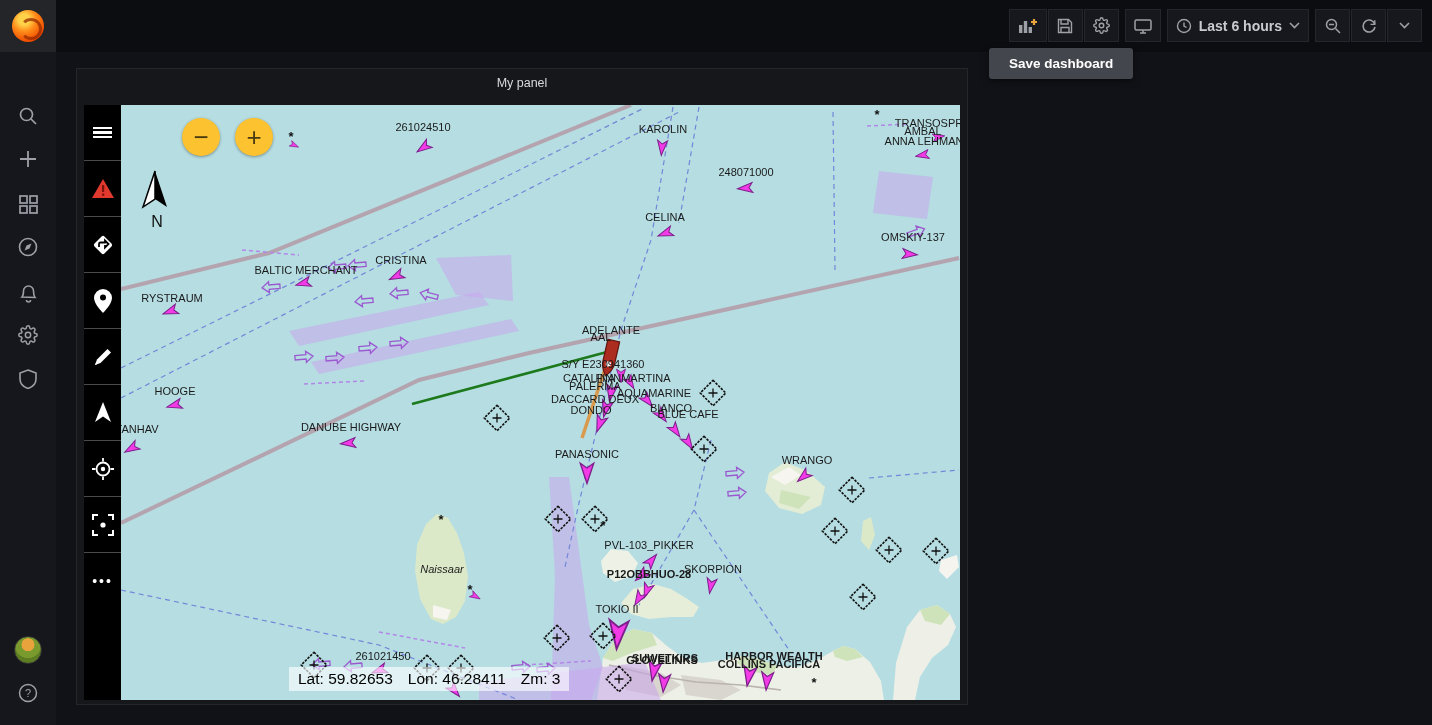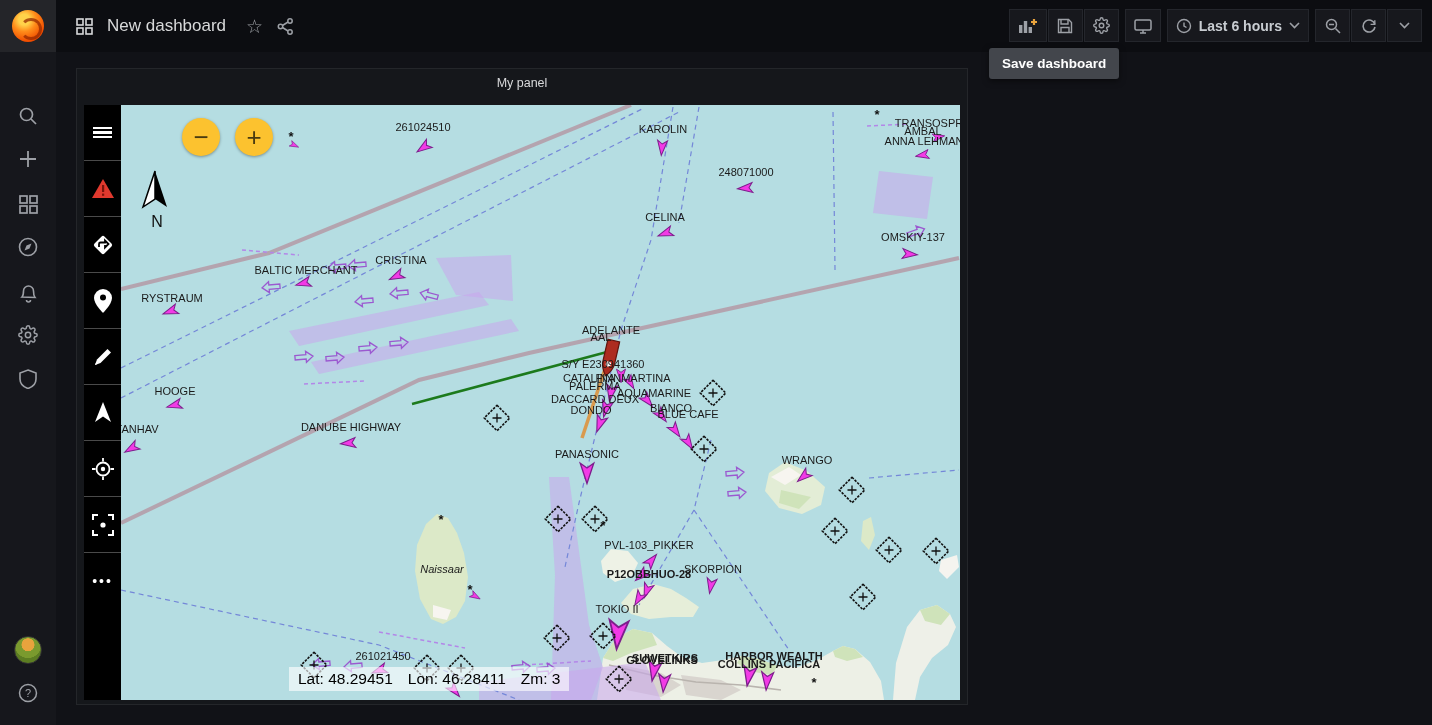--- a/index.html
+++ b/index.html
@@ -11,21 +11,21 @@
   #nav-left { position:absolute; left:76px; top:0; height:52px; display:flex; align-items:center; gap:14px; }
   #page-title { color:#d8d9da; font-size:17px; font-weight:500; }
   .nav-ico { color:#9da0a6; display:flex; align-items:center; }
   #nav-right { position:absolute; right:10px; top:9px; display:flex; align-items:center; gap:6px; }
   .btn-group { display:flex; gap:1px; }
   .nav-btn { height:33px; min-width:35px; padding:0 8px; background:#17181d; border:1px solid #24262c;
              display:flex; align-items:center; justify-content:center; gap:7px; color:#9da0a6; cursor:pointer; }
   .nav-btn svg { display:block; }
   #time-btn { font-size:14px; font-weight:600; color:#c8ccd1; }
   #tooltip { position:absolute; left:989px; top:48px; background:#43464c; color:#fff; font-size:13.5px;
-             font-weight:700; padding:8px 13px; border-radius:3px; z-index:50; box-shadow:0 2px 6px rgba(0,0,0,.5); }
+             font-weight:700; padding:8px 20px; border-radius:3px; z-index:50; box-shadow:0 2px 6px rgba(0,0,0,.5); }
 
   
   #sidebar { position:absolute; left:0; top:0; width:56px; height:725px; background:#16171c; }
   #logo-cell { width:56px; height:52px; background:#242529; display:flex; align-items:center; justify-content:center; }
   #glogo { width:32px; height:32px; border-radius:50%;
            background:radial-gradient(circle at 38% 30%, #ffd24a 0 18%, #ff8c1a 40%, #f04e00 72%, #d63000 100%); position:relative; }
   #glogo:after { content:""; position:absolute; left:8px; top:8px; width:16px; height:16px; border-radius:50%;
                  border:3px solid rgba(150,40,0,.75); border-left-color:transparent; }
   .side-ico { position:absolute; left:0; width:56px; height:34px; display:flex; align-items:center;
               justify-content:center; color:#9da0a6; cursor:pointer; }
@@ -52,40 +52,20 @@
   .zoombtn { position:absolute; width:38px; height:38px; border-radius:50%; background:#fcc22f; border:none;
              color:#4a3b10; font-size:26px; line-height:36px; text-align:center; cursor:pointer;
              box-shadow:0 1px 3px rgba(0,0,0,.35); font-family:"Liberation Sans",sans-serif; }
   #coordbar { position:absolute; left:168px; top:562px; height:24px; background:rgba(255,255,255,.62);
               display:flex; align-items:center; gap:15px; padding:0 9px; font-size:15.5px; color:#000; }
 </style>
 </head>
 <body>
 
 <div id="topnav">
-  <div id="nav-left">
-    <span class="nav-ico">
-      <svg width="17" height="17" viewBox="0 0 17 17" fill="none" stroke="#d8d9da" stroke-width="1.6">
-        <rect x="1" y="1" width="6" height="6"></rect>
-          <rect x="10" y="1" width="6" height="6"></rect>
-        <rect x="1" y="10" width="6" height="6"></rect>
-          <rect x="10" y="10" width="6" height="6"></rect>
-      </svg>
-      </span>
-    <span id="page-title">New dashboard</span>
-    <span class="nav-ico" style="font-size:19px; margin-left:6px;">☆</span>
-    <span class="nav-ico">
-      <svg width="17" height="17" viewBox="0 0 17 17" fill="none" stroke="#9da0a6" stroke-width="1.5">
-        <circle cx="3.5" cy="8.5" r="2.2"></circle>
-          <circle cx="13" cy="3" r="2.2"></circle>
-          <circle cx="13" cy="14" r="2.2"></circle>
-        <path d="M5.5 7.5 L11 4 M5.5 9.5 L11 13"></path>
-      </svg>
-      </span>
-  </div>
   <div id="nav-right">
     <div class="btn-group">
       <div class="nav-btn">
         <svg width="20" height="16" viewBox="0 0 20 16">
           <rect x="1" y="7" width="3.4" height="8" fill="#9da0a6"></rect>
           <rect x="5.8" y="3" width="3.4" height="12" fill="#9da0a6"></rect>
           <rect x="10.6" y="9" width="3.4" height="6" fill="#9da0a6"></rect>
           <path d="M16 1 v6 M13 4 h6" stroke="#e8a33d" stroke-width="2.2"></path>
         </svg>
         </div>
@@ -442,17 +422,17 @@
       <text x="321" y="468" text-anchor="middle" font-size="11" fill="#1a1a1a" font-family="Liberation Sans" font-weight="normal" font-style="italic">Naissaar</text>
       <text x="262" y="555" text-anchor="middle" font-size="11" fill="#1a1a1a" font-family="Liberation Sans" font-weight="normal" font-style="normal">261021450</text>
       <text x="544" y="557" text-anchor="middle" font-size="11" fill="#1a1a1a" font-family="Liberation Sans" font-weight="bold" font-style="normal">SUWETKIRS</text>
       <text x="541" y="559" text-anchor="middle" font-size="11" fill="#1a1a1a" font-family="Liberation Sans" font-weight="bold" font-style="normal">GLOVELINKS</text>
       <text x="653" y="555" text-anchor="middle" font-size="11" fill="#1a1a1a" font-family="Liberation Sans" font-weight="bold" font-style="normal">HARBOR WEALTH</text>
       <text x="648" y="563" text-anchor="middle" font-size="11" fill="#1a1a1a" font-family="Liberation Sans" font-weight="bold" font-style="normal">COLLINS PACIFICA</text>
     </svg>
   <button class="zoombtn" style="left:61px; top:13px;">−</button>
   <button class="zoombtn" style="left:114px; top:13px;">+</button>
   <div id="coordbar">
-    <span>Lat: 48.29451</span>
+    <span>Lat: 59.82653</span>
     <span>Lon: 46.28411</span>
     <span>Zm: 3</span>
   </div>
 </div>
 
 </body></html>

